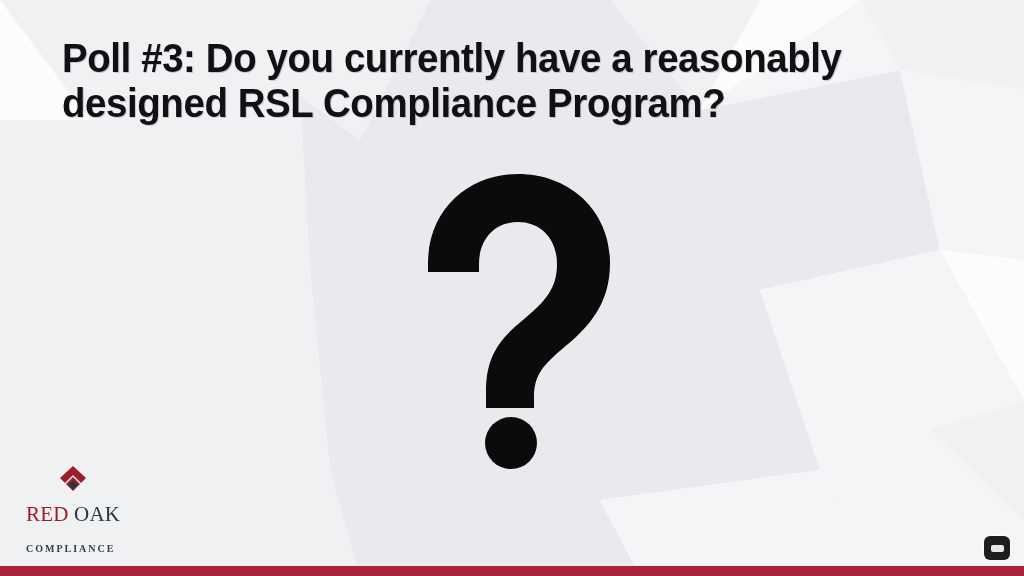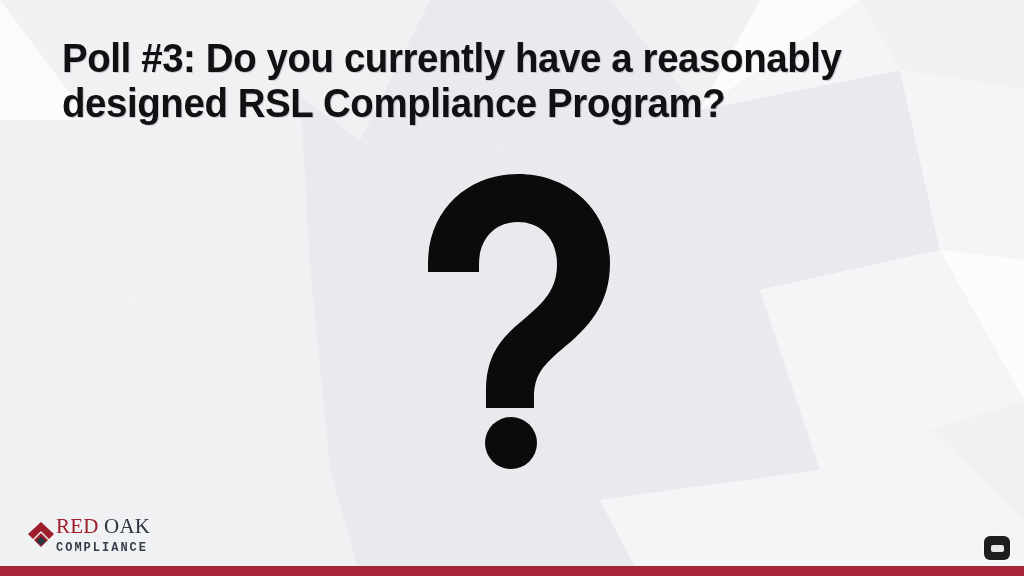--- a/index.html
+++ b/index.html
@@ -60,21 +60,22 @@
     height: 320px;
   }
 
   
   #logo {
     position: absolute;
     left: 26px;
     bottom: 22px;
     display: flex;
     align-items: center;
-    gap: 0;
+    gap: 10px;
+    flex-direction: column;
   }
   #logo-mark {
     width: 30px;
     height: 30px;
     flex: none;
   }
   .logo-words {
     display: flex;
     flex-direction: column;
     justify-content: center;
@@ -82,26 +83,26 @@
   }
   .logo-top {
     font-family: "Liberation Serif", "DejaVu Serif", serif;
     font-size: 21px;
     letter-spacing: 0.2px;
     white-space: nowrap;
   }
   .logo-red { color: #9e1d2a; }
   .logo-dark { color: #2e3440; }
   .logo-sub {
-    font-family: Liberation Mono, monospace;
-    font-size: 12px;
+    font-family: Liberation Serif, serif;
+    font-size: 10px;
     font-weight: 700;
     letter-spacing: 2.0px;
     color: #343c4a;
-    margin-top: 5px;
+    margin-top: 19px;
     white-space: nowrap;
   }
 
   
   #bottom-bar {
     position: absolute;
     left: 0;
     right: 0;
     bottom: 0;
     height: 10px;

